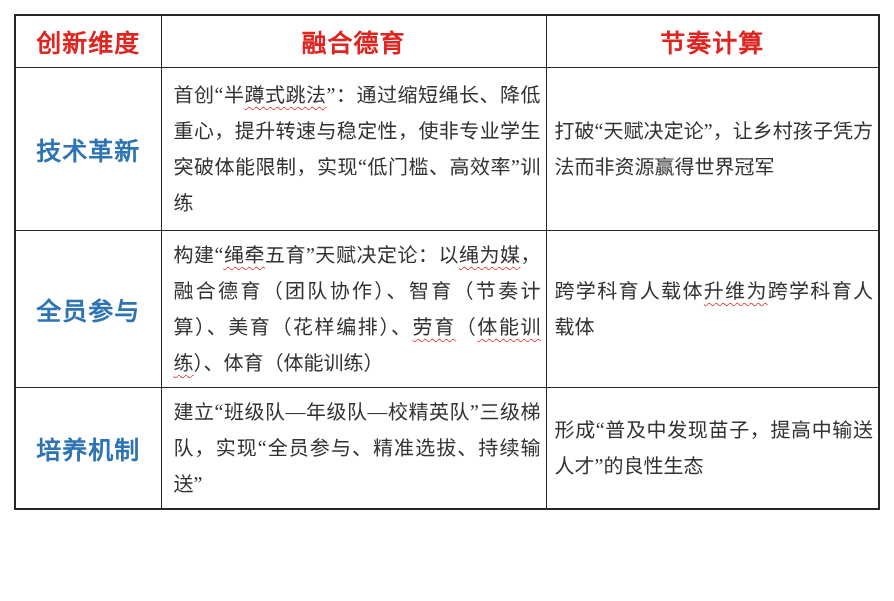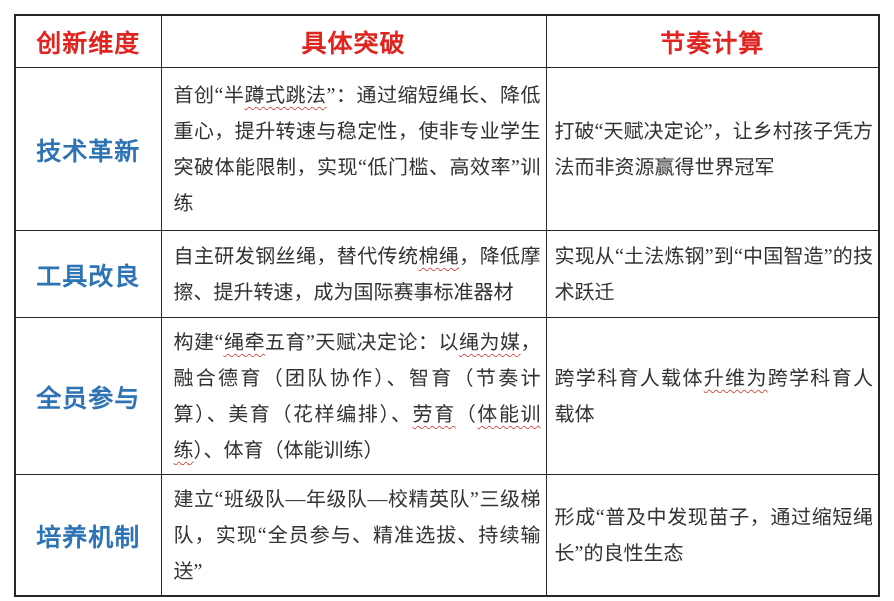--- a/index.html
+++ b/index.html
@@ -82,40 +82,35 @@
 <div class="canvas">
   <table class="doc-table">
     <colgroup>
       <col class="c1">
         <col class="c2">
         <col class="c3">
     </colgroup>
     <thead>
       <tr class="r-header">
         <th class="col-header">创新维度</th>
-        <th class="col-header">具体突破</th>
+        <th class="col-header">融合德育</th>
         <th class="col-header">节奏计算</th>
       </tr>
     </thead>
     <tbody>
       <tr class="r1">
         <th class="dim">技术革新</th>
         <td class="body-cell"><span>首创“半</span><span class="squiggle">蹲式跳法</span><span>”：通过缩短绳长、降低重心，提升转速与稳定性，使非专业学生突破体能限制，实现“低门槛、高效率”训练</span></td>
         <td class="body-cell value-cell"><span>打破“天赋决定论”，让乡村孩子凭方法而非资源赢得世界冠军</span></td>
       </tr>
-      <tr class="r2">
-        <th class="dim">工具改良</th>
-        <td class="body-cell"><span>自主研发钢丝绳，替代传统</span><span class="squiggle">棉绳</span><span>，降低摩擦、提升转速，成为国际赛事标准器材</span></td>
-        <td class="body-cell value-cell"><span>实现从“土法炼钢”到“中国智造”的技术跃迁</span></td>
-      </tr>
       <tr class="r3">
         <th class="dim">全员参与</th>
         <td class="body-cell"><span>构建“</span><span class="squiggle">绳牵</span><span>五育”天赋决定论：以</span><span class="squiggle">绳为媒</span><span>，融合德育（团队协作）、智育（节奏计算）、美育（花样编排）、</span><span class="squiggle">劳育</span><span>（</span><span class="squiggle">体能训练</span><span>）、体育（体能训练）</span></td>
         <td class="body-cell value-cell"><span>跨学科育人载体</span><span class="squiggle">升维为</span><span>跨学科育人载体</span></td>
       </tr>
       <tr class="r4">
         <th class="dim">培养机制</th>
         <td class="body-cell"><span>建立“班级队—年级队—校精英队”三级梯队，实现“全员参与、精准选拔、持续输送”</span></td>
-        <td class="body-cell value-cell"><span>形成“普及中发现苗子，通过缩短绳长”的良性生态</span></td>
+        <td class="body-cell value-cell"><span>形成“普及中发现苗子，提高中输送人才”的良性生态</span></td>
       </tr>
     </tbody>
   </table>
 </div>
 
 </body></html>

